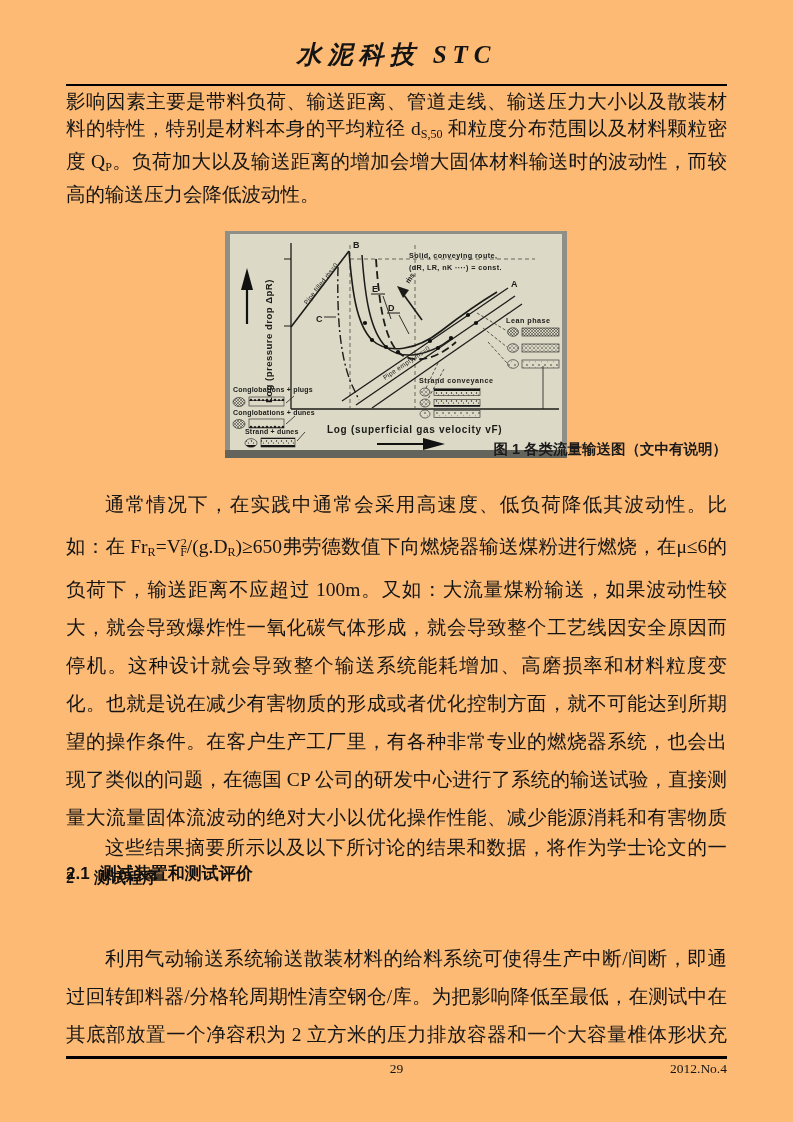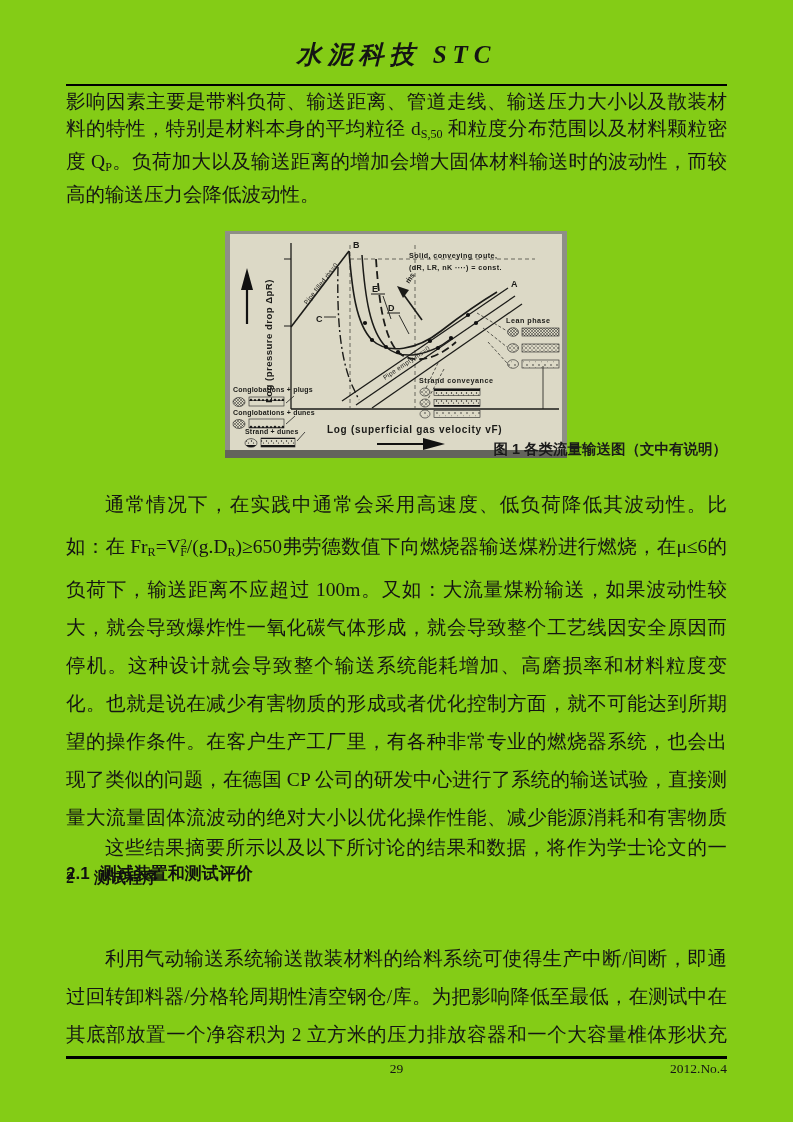--- a/index.html
+++ b/index.html
@@ -1,20 +1,20 @@
 <!DOCTYPE html>
 <html><head>
 <meta charset="utf-8">
 <style>
   html,body{margin:0;padding:0;background:#e8e8e8;}
   .page{
     position:relative;
     width:793px;height:1122px;
     margin:0 auto;
-    background:#84cc16;
+    background:#fdba74;
     font-family:"Liberation Serif","DejaVu Serif",serif;
     color:#141414;
     overflow:hidden;
   }
   .abs{position:absolute;left:66px;width:661px;}
   .journal-title{
     top:38px;text-align:center;
     font-size:25px;font-weight:600;font-style:italic;
     letter-spacing:6px;
   }

